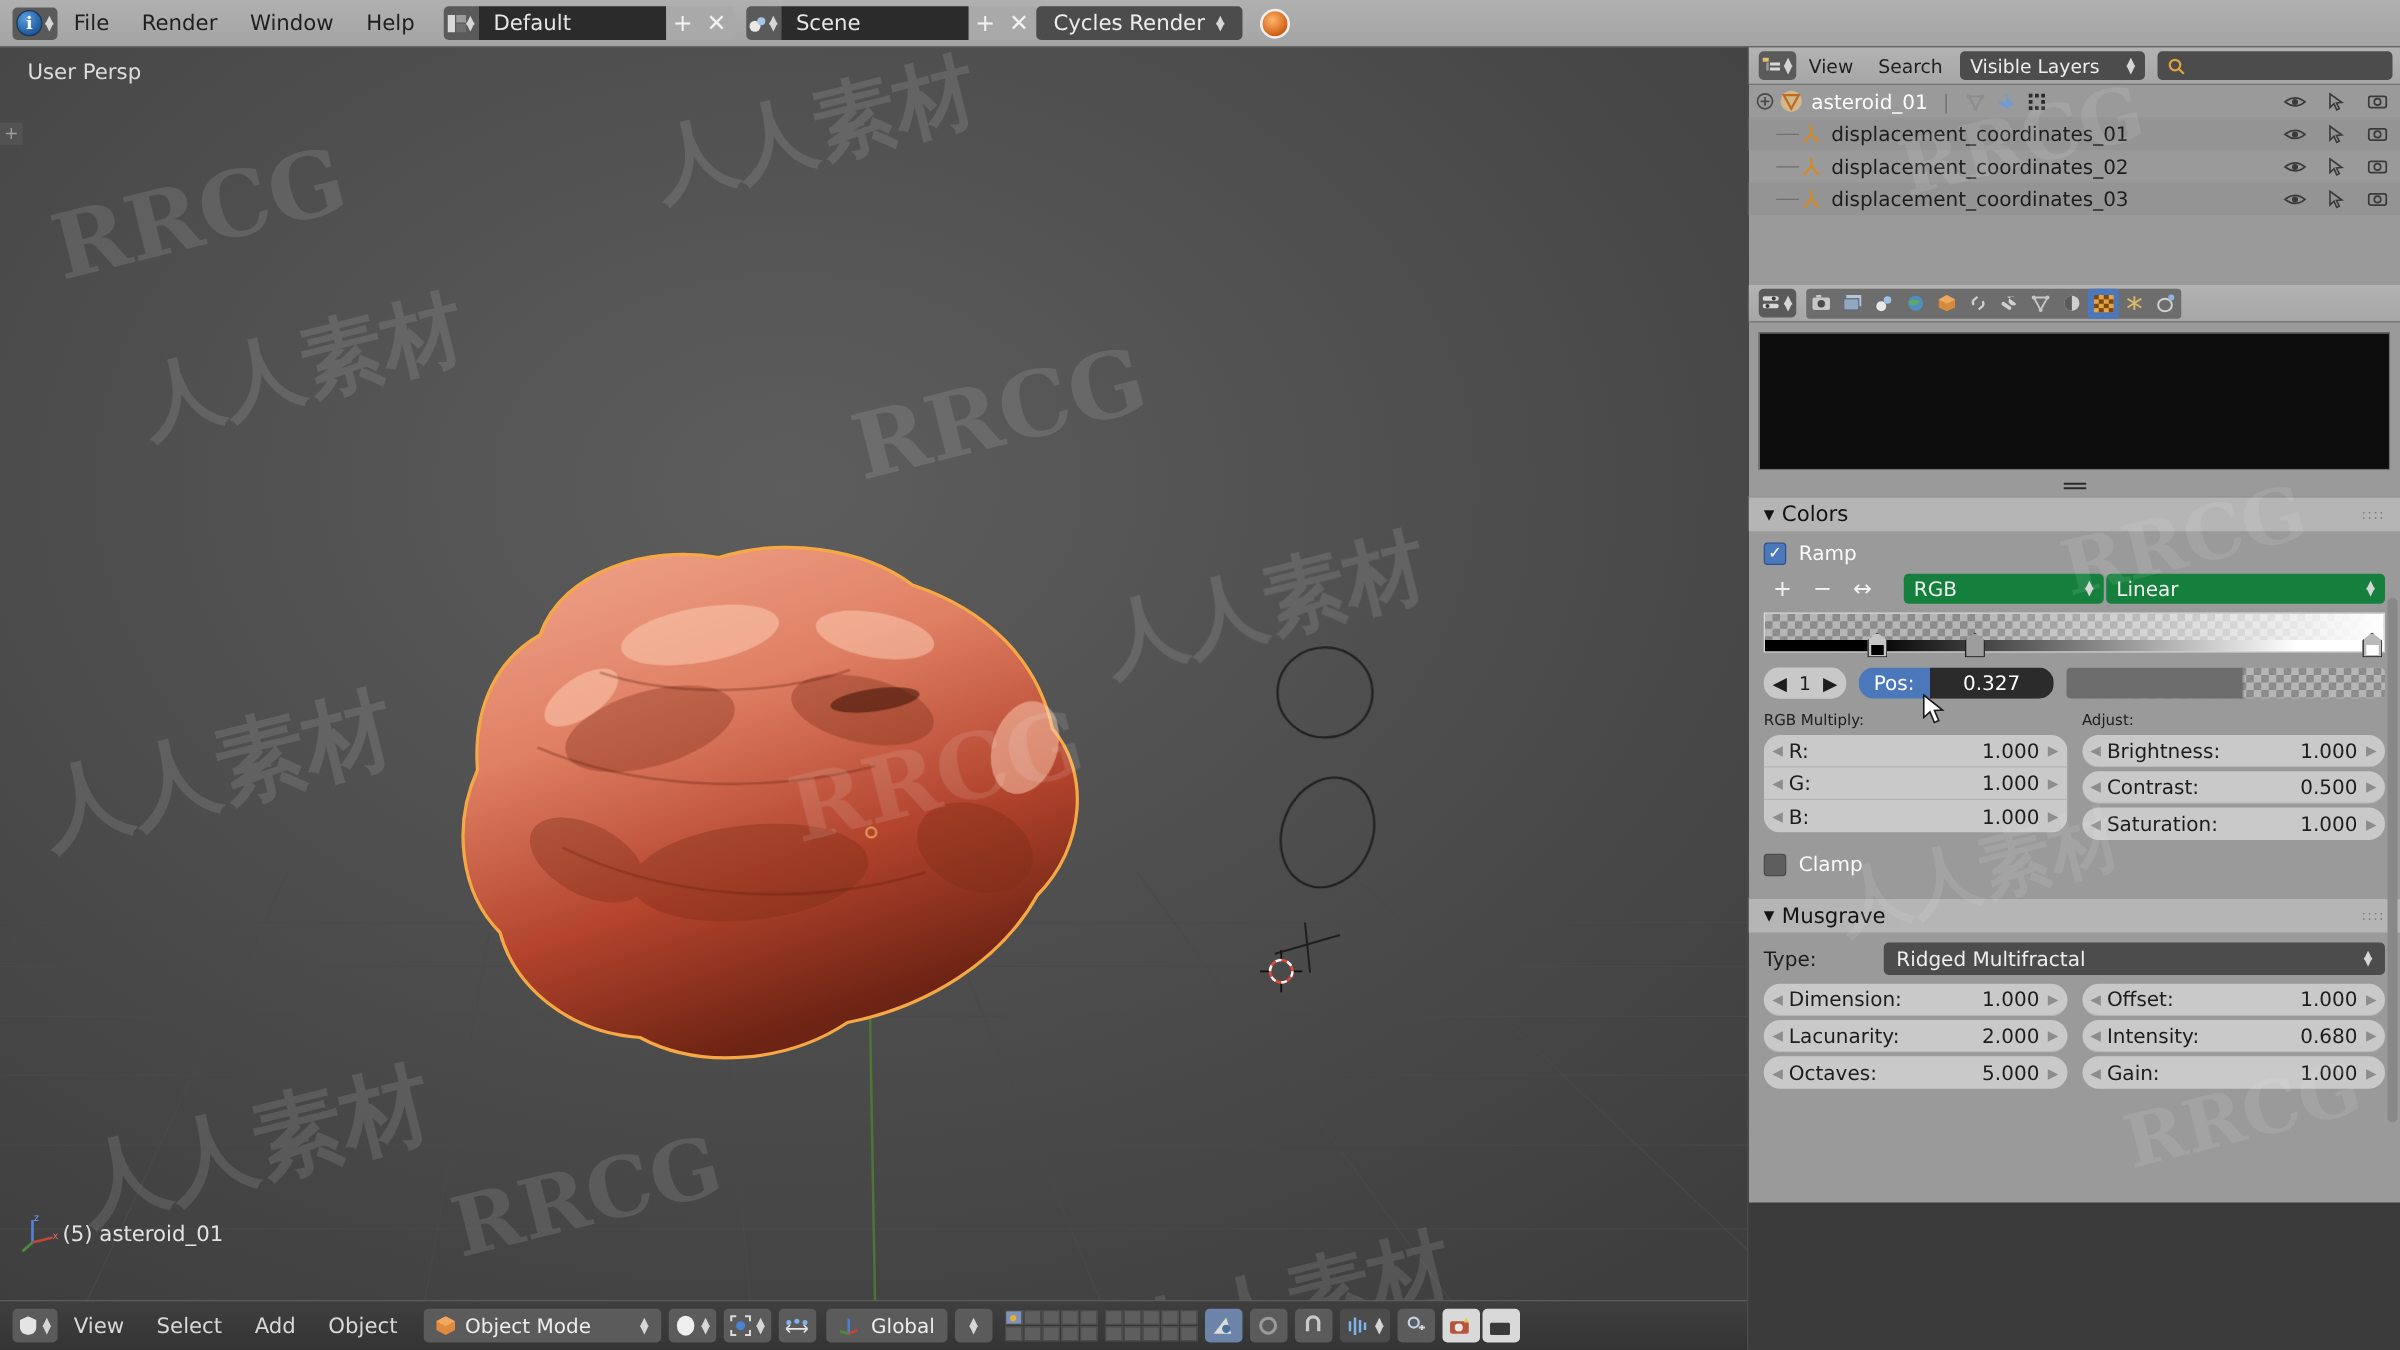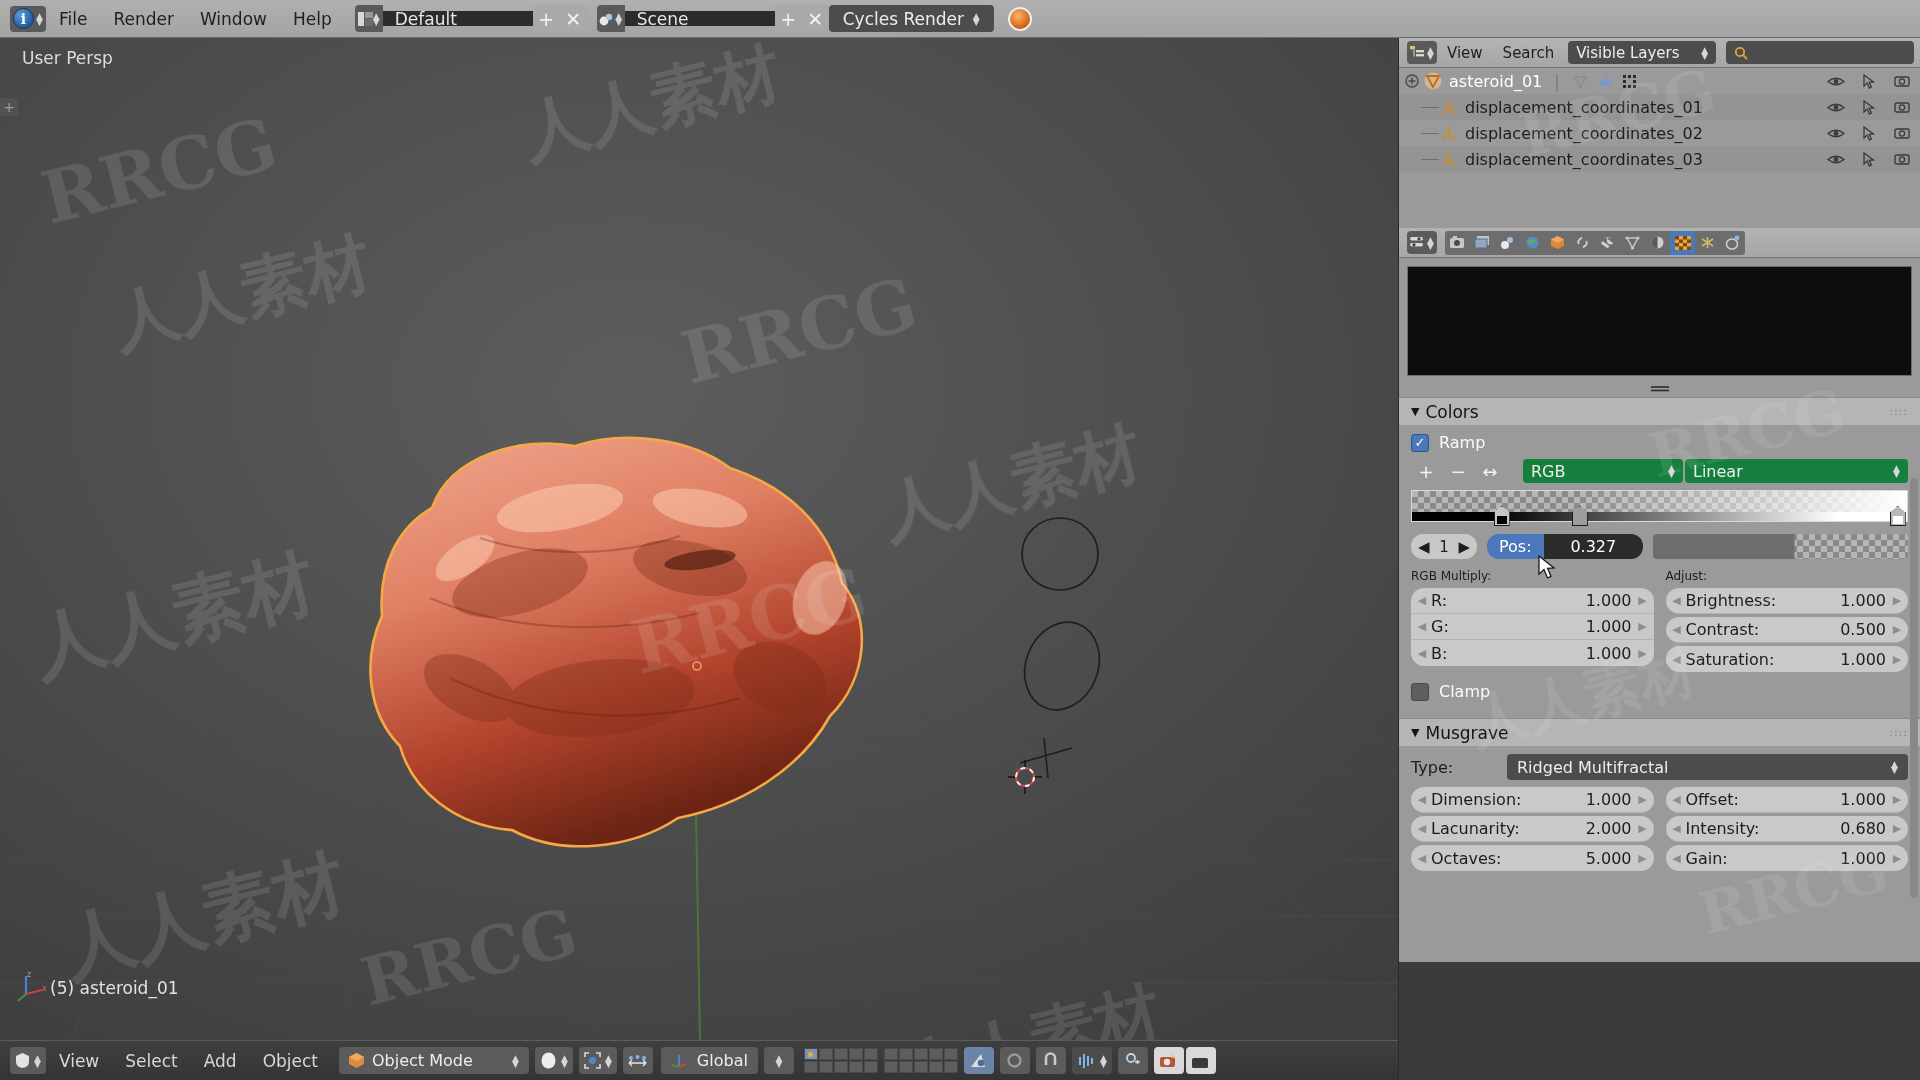--- a/index.html
+++ b/index.html
@@ -33,21 +33,21 @@
     display:flex; align-items:center; justify-content:center;
   }
   .spin { display:flex; flex-direction:column; line-height:6px; color:#d6d6d6; font-size:9px;}
   .menu-item { padding: 0 13px; height:38px; display:flex; align-items:center; font-size:17px; color:#1f1f1f; cursor:default;}
   .tb-group { display:flex; align-items:center; height:27px; margin-left:10px; }
   .icon-box {
     width:28px;height:27px;background:#5a5a5a; display:flex;align-items:center;justify-content:center;
     border-radius:4px 0 0 4px;
   }
   .dk-field {
-    background:#2b2b2b; color:#e6e6e6; height:15px; display:flex; align-items:center;
+    background:#2b2b2b; color:#e6e6e6; height:27px; display:flex; align-items:center;
     padding:0 12px; font-size:17px; min-width:150px;
   }
   .plus-btn, .x-btn {
     width:27px;height:27px;display:flex;align-items:center;justify-content:center;
     color:#f2f2f2; font-size:19px; background:#a9a9a9;
   }
   .x-btn { border-radius:0 4px 4px 0; }
   .render-engine {
     background:#4c4c4c; color:#ededed; height:27px; display:flex;align-items:center;
     padding:0 14px; border-radius:4px; font-size:17px; min-width:165px; gap:8px;

